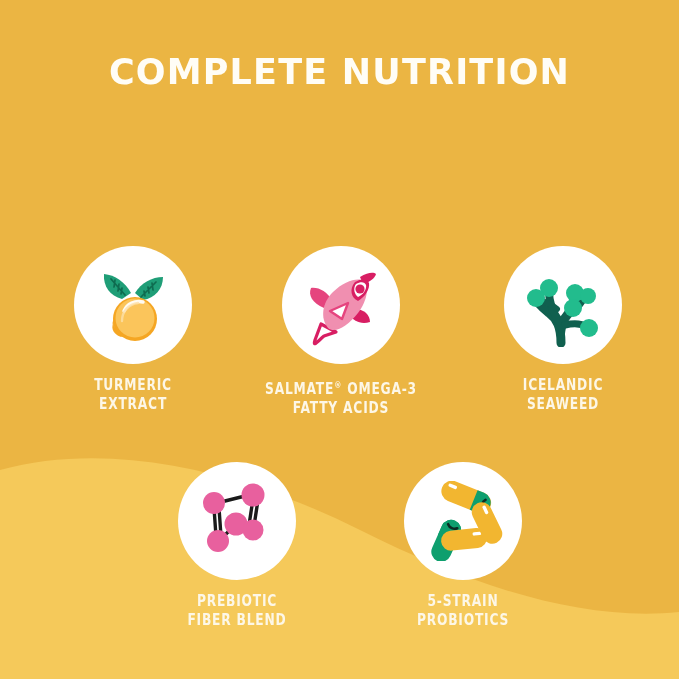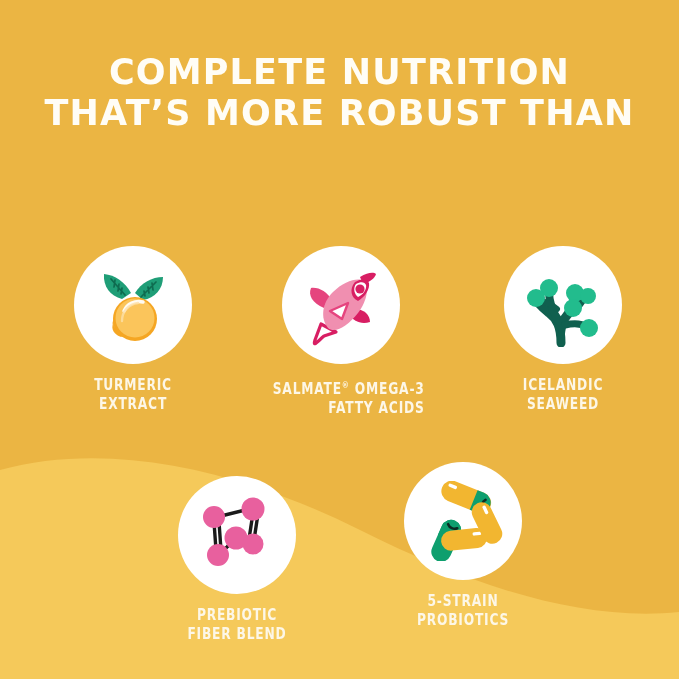--- a/index.html
+++ b/index.html
@@ -49,41 +49,40 @@
     line-height:18.5px;
     letter-spacing:0.9px;
     text-transform:uppercase;
     transform:scaleX(0.88);
   }
   .tile .label .l2 { display:block; }
   .label sup { font-size:9px; vertical-align:super; }
 
   
   #tile-turmeric  { left:38px;  top:246px; }
-  #tile-salmate   { left:246px; top:246px;text-align:right; }
+  #tile-salmate   { left:246px; top:246px; }
   #tile-seaweed   { left:468px; top:246px; }
   
-  #tile-fiber     { left:142px; top:476px; }
+  #tile-fiber     { left:142px; top:462px; }
   #tile-probiotic { left:368px; top:462px; }
 </style>
 </head>
 <body>
 
 <div id="stage">
 
   <svg class="bg-wave" viewBox="0 0 679 679" aria-hidden="true">
     <rect x="0" y="0" width="679" height="679" fill="#EBB543"></rect>
     <path d="M0,470 C110,440 240,470 360,530 C470,585 580,622 679,612 L679,679 L0,679 Z" fill="#F5C95A"></path>
   </svg>
 
   <div class="content">
 
     <div class="headline">
       <span class="ln">COMPLETE NUTRITION</span>
-      <span class="ln">THAT’S MORE ROBUST THAN</span>
     </div>
 
     <div class="tiles">
 
       <div class="tile" id="tile-turmeric">
         <div class="circle">
           <svg width="76" height="84" viewBox="0 0 76 84" aria-hidden="true">
             <g>
               <path d="M36 30 C30 19 20 12 9 11 C8 23 15 33 27 36 Z" fill="#1F9E77"></path>
               <path d="M16 16 L30 32 M20 17 L19 24 M24 21 L23 28 M27 25 L26 31" stroke="#0E6B4F" stroke-width="1.7" fill="none" stroke-linecap="round"></path>

